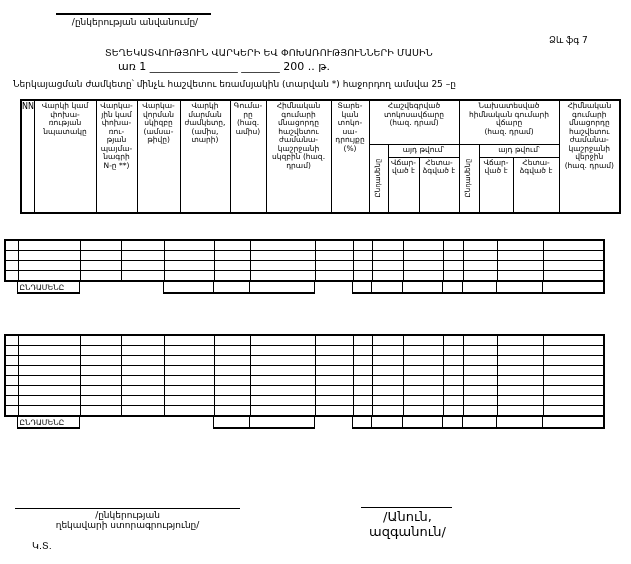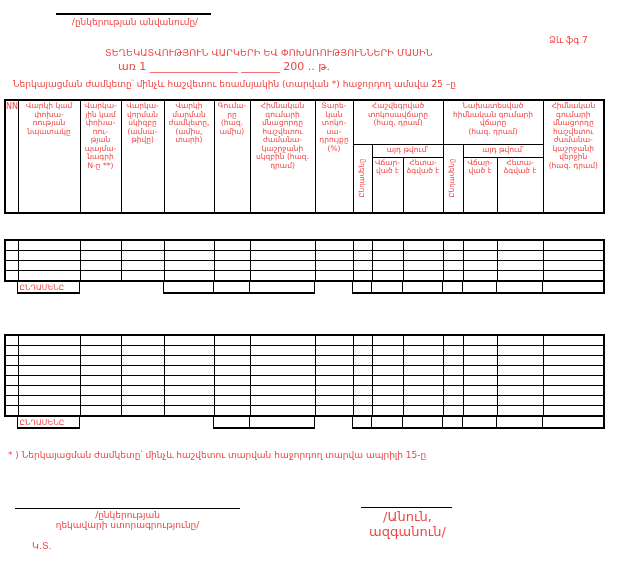--- a/index.html
+++ b/index.html
@@ -1,28 +1,28 @@
 <!DOCTYPE html>
 <html><head>
 <meta charset="utf-8">
 <style>
   html,body{margin:0;padding:0;background:#fff;}
   .page{position:relative;width:631px;height:564px;background:#fff;overflow:hidden;
-        font-family:"DejaVu Sans",sans-serif;color:#ef4444;}
+        font-family:"DejaVu Sans",sans-serif;color:#000000;}
   .abs{position:absolute;}
 
   .topline{left:56px;top:13px;width:155px;border-top:2px solid #000;height:0;}
   .company{left:40px;top:17px;width:190px;text-align:center;font-size:9px;}
   .formno{left:549px;top:35px;font-size:9px;}
   .title{left:105px;top:47px;font-size:9.5px;letter-spacing:.1px;}
   .dateline{left:118px;top:60px;font-size:11px;}
   .dueline{left:13px;top:79px;font-size:9px;}
 
   table{border-collapse:collapse;table-layout:fixed;width:601px;}
-  .hdrwrap{left:4px;top:99px;}
+  .hdrwrap{left:20px;top:99px;}
   .hdr{border:2px solid #000;}
   .hdr th{border:1px solid #000;font-weight:normal;font-size:7.5px;line-height:1.14;
           padding:1px 0;vertical-align:top;text-align:center;white-space:pre-line;overflow:hidden;}
   .hdr tr:nth-child(1){height:44px;}
   .hdr tr:nth-child(2){height:13px;}
   .hdr tr:nth-child(3){height:56px;}
   .hdr th.mid{vertical-align:middle;padding:0;}
   .hdr th.vert{position:relative;padding:0;}
   .hdr th.vert span{position:absolute;left:50%;top:50%;transform:translate(-50%,-50%) rotate(-90deg);
                     white-space:nowrap;font-size:7px;}
@@ -479,21 +479,20 @@
           <td class="b"></td>
           <td class="b"></td>
           <td class="b"></td>
           <td class="b"></td>
           <td class="b r2"></td>
         </tr>
       </tbody>
     </table>
   </div>
 
-  <div class="abs fn fn1">* ) Ներկայացման ժամկետը՝  մինչև հաշվետու տարվան  հաջորդող տարվա ապրիլի 15-ը</div>
 
   <div class="abs sigline slL"></div>
   <div class="abs sigLlab">/ընկերության
 ղեկավարի ստորագրությունը/</div>
   <div class="abs sigline slR"></div>
   <div class="abs sigRlab">/Անուն, ազգանուն/</div>
   <div class="abs seal">Կ.Տ.</div>
 
 </div>
 

